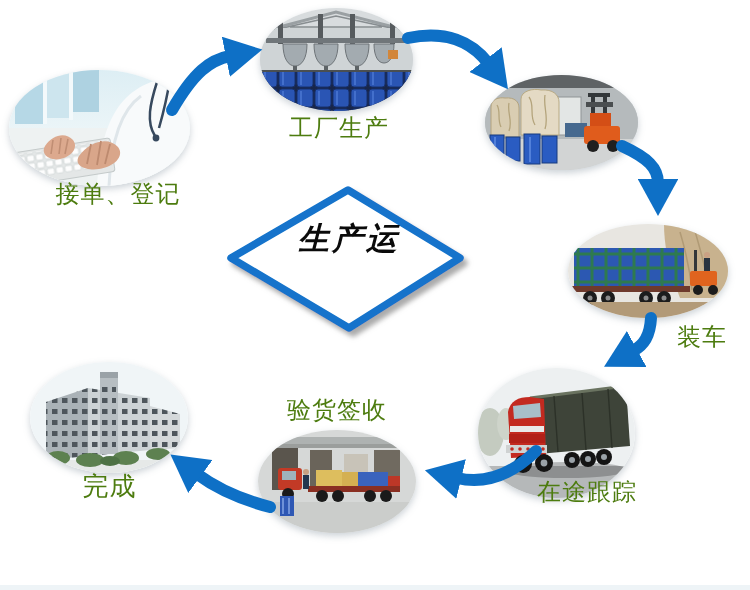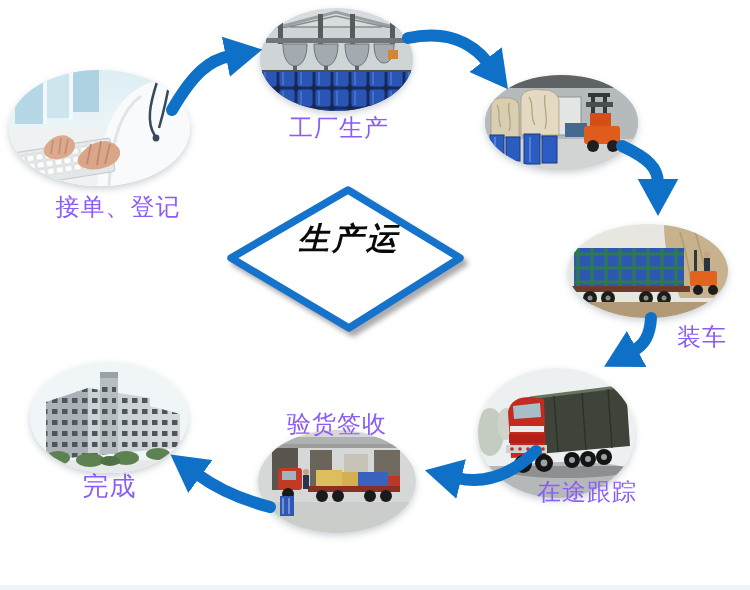--- a/index.html
+++ b/index.html
@@ -9,27 +9,27 @@
          box-shadow:0 3px 7px rgba(110,125,140,.35);}
   .photo svg{display:block;width:100%;height:100%;}
   .ph-order{left:9px;top:70px;width:181px;height:116px;}
   .ph-production{left:260px;top:8px;width:153px;height:103px;}
   .ph-packaging{left:485px;top:75px;width:153px;height:95px;}
   .ph-loading{left:568px;top:224px;width:160px;height:94px;}
   .ph-tracking{left:478px;top:368px;width:157px;height:130px;}
   .ph-inspection{left:258px;top:430px;width:158px;height:103px;}
   .ph-done{left:30px;top:362px;width:158px;height:111px;}
   .stage-label{position:absolute;z-index:6;font-family:"Liberation Serif","DejaVu Serif",serif;
-         font-size:24px;color:#8b5cf6;text-align:center;letter-spacing:1px;white-space:nowrap;}
-  .lb-order{left:28px;top:191px;width:180px;}
+         font-size:24px;color:#4d7c0f;text-align:center;letter-spacing:1px;white-space:nowrap;}
+  .lb-order{left:28px;top:178px;width:180px;}
   .lb-production{left:259px;top:112px;width:160px;}
   .lb-packaging{left:511px;top:171px;width:150px;}
   .lb-loading{left:627px;top:321px;width:150px;}
   .lb-tracking{left:507px;top:476px;width:160px;font-family:Liberation Mono, monospace;}
-  .lb-inspection{left:257px;top:408px;width:160px;}
+  .lb-inspection{left:257px;top:394px;width:160px;}
   .lb-done{left:32px;top:469px;width:155px;font-size:26px;}
   .overlay{position:absolute;left:0;top:0;z-index:5;pointer-events:none;}
   .diamond-title{position:absolute;left:264px;top:222px;width:170px;z-index:7;text-align:center;
          font-weight:bold;font-size:31px;line-height:34px;color:#0a0a0a;letter-spacing:3px;
          font-family:"Liberation Sans","DejaVu Sans",sans-serif;font-style:italic;}
   .diamond-title span{display:block;}
   .bottom-strip{position:absolute;left:0;bottom:0;width:100%;height:5px;background:#eef4f7;z-index:0;}
 </style>
 </head>
 <body>

